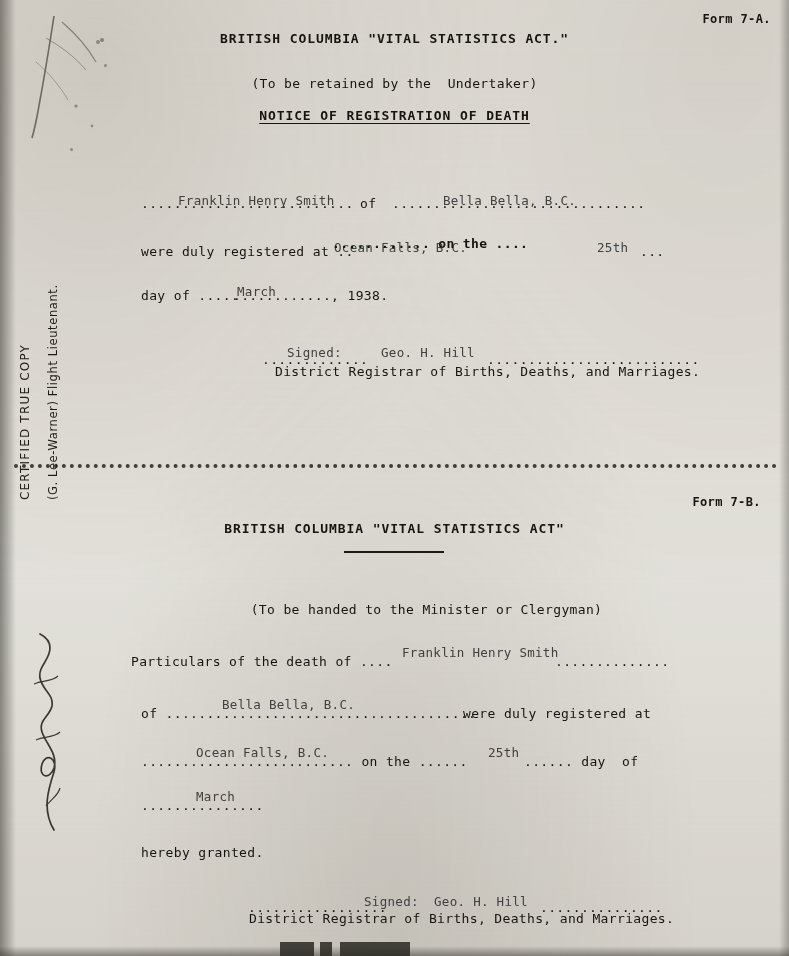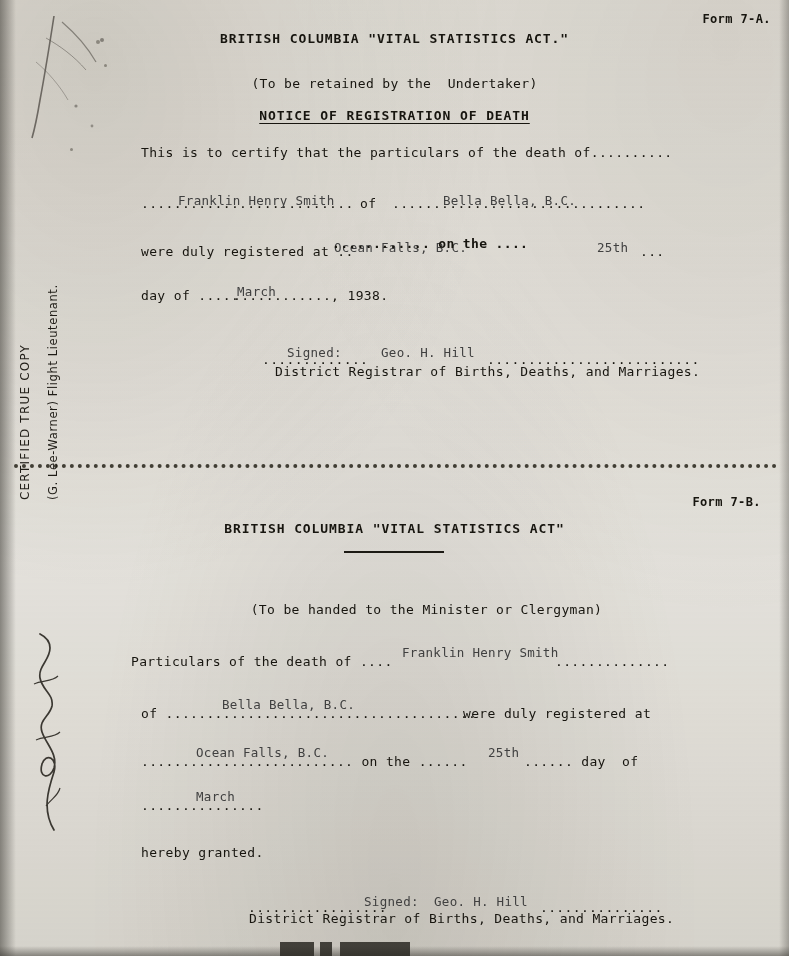--- a/index.html
+++ b/index.html
@@ -173,21 +173,20 @@
   <span class="speck" style="left:70px; top:148px; width:3px; height:3px;"></span>
 
   <div class="form-id" style="right:18px; top:12px;">Form 7-A.</div>
 
   <div class="doc-line centered title" style="top:31px;">BRITISH COLUMBIA "VITAL STATISTICS ACT."</div>
 
   <div class="doc-line centered title underlined" style="top:62px;margin-top:46px;">NOTICE OF REGISTRATION OF DEATH</div>
 
   <div class="doc-line centered" style="top:76px;">(To be retained by the  Undertaker)</div>
 
-  <div class="doc-line" style="left:141px; top:145px;">This is to certify that the particulars of the death of..........</div>
 
   <div class="doc-line" style="left:141px; top:196px;">..........................</div>
   <div class="fill" style="left:178px; top:193px;">Franklin Henry Smith</div>
   <div class="doc-line" style="left:360px; top:196px;">of</div>
   <div class="doc-line" style="left:392px; top:196px;">...............................</div>
   <div class="fill" style="left:443px; top:193px;">Bella Bella, B.C.</div>
 
   <div class="doc-line" style="left:141px; top:244px;text-align:right;">were duly registered at ..</div>
   <div class="fill" style="left:334px; top:240px;">Ocean Falls, B.C.</div>
   <div class="doc-line" style="left:332px; top:236px;font-weight:bold;">............ on the ....</div>

